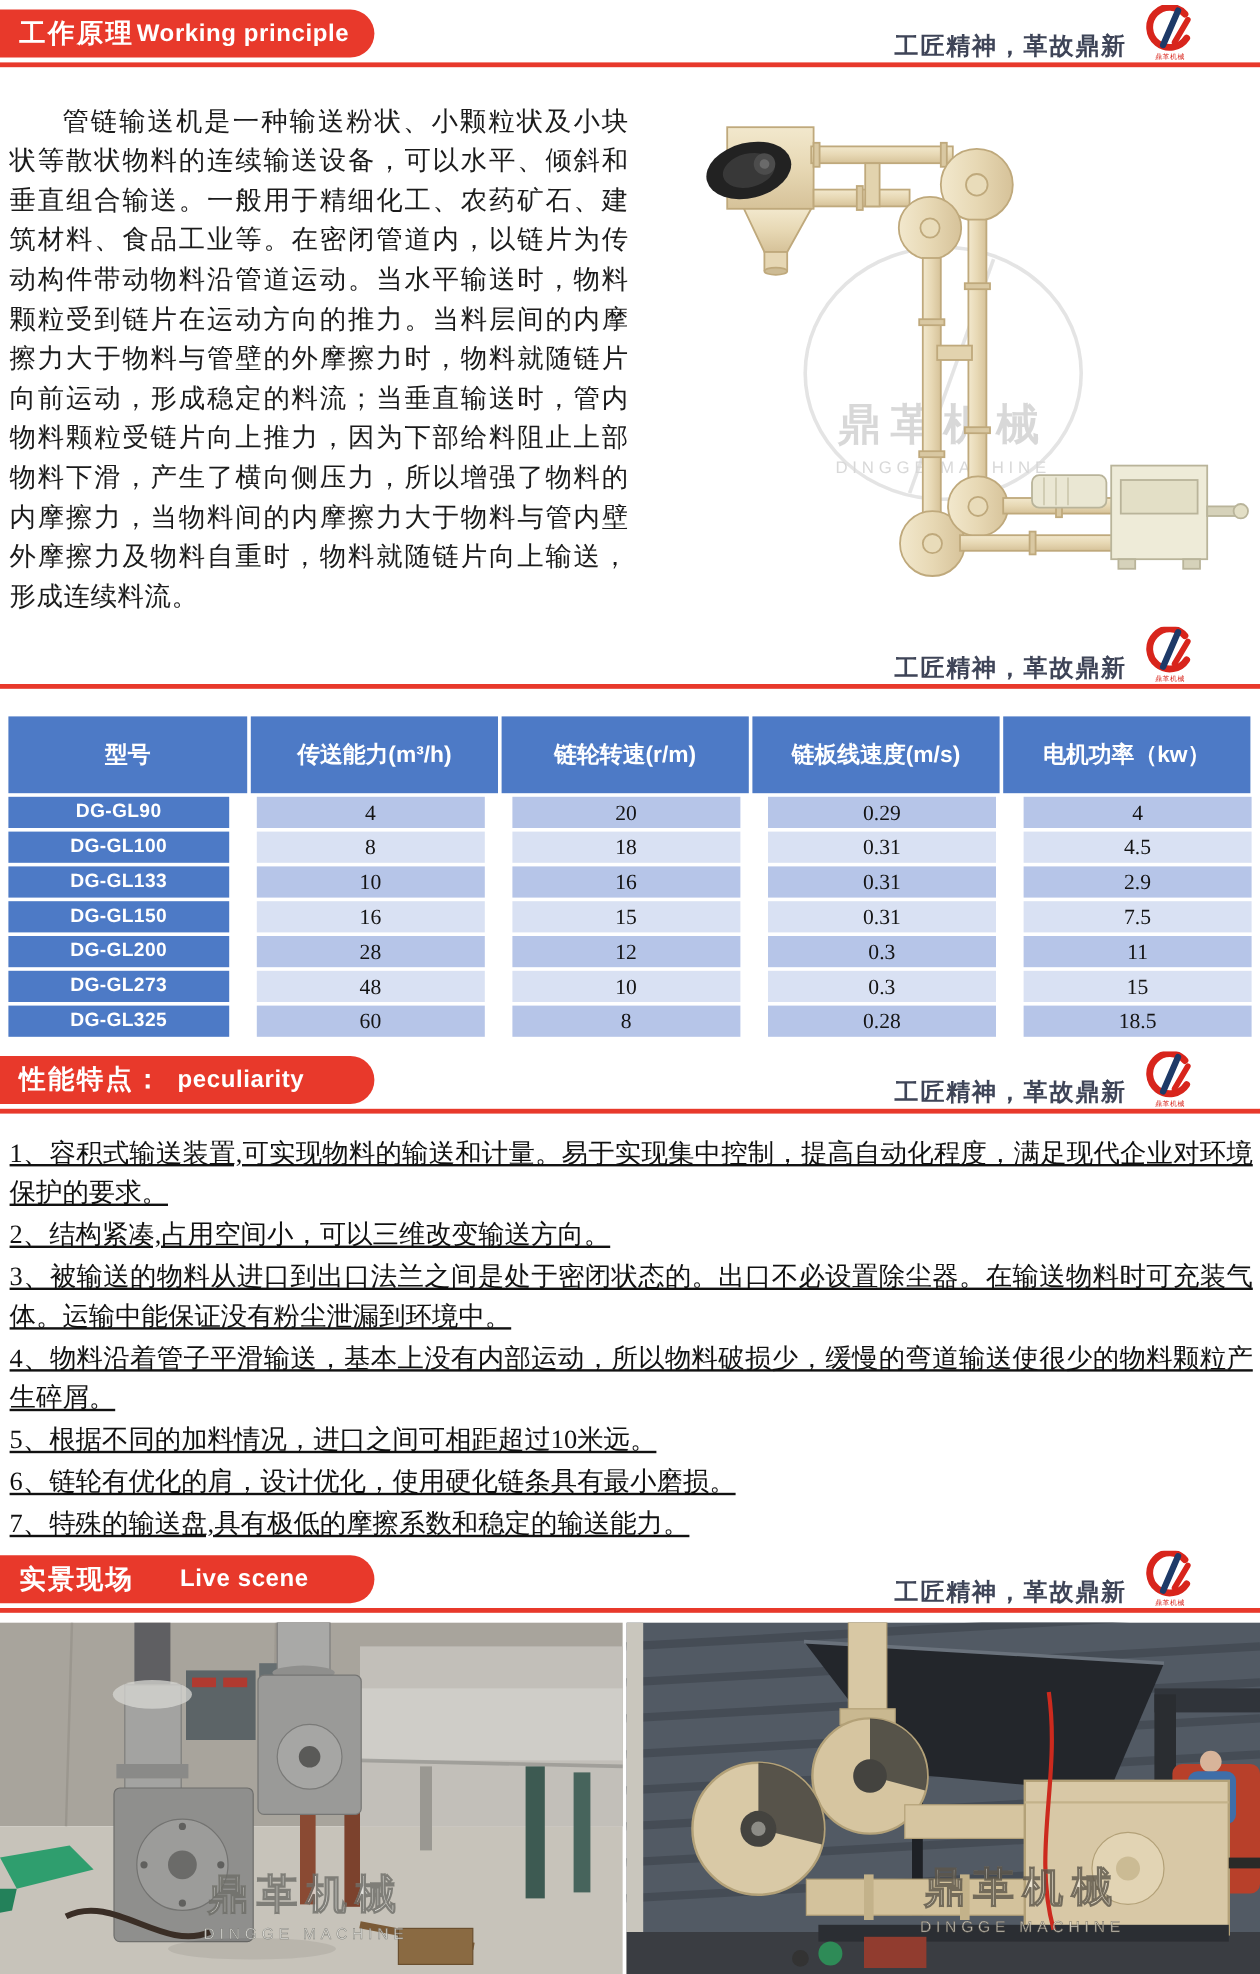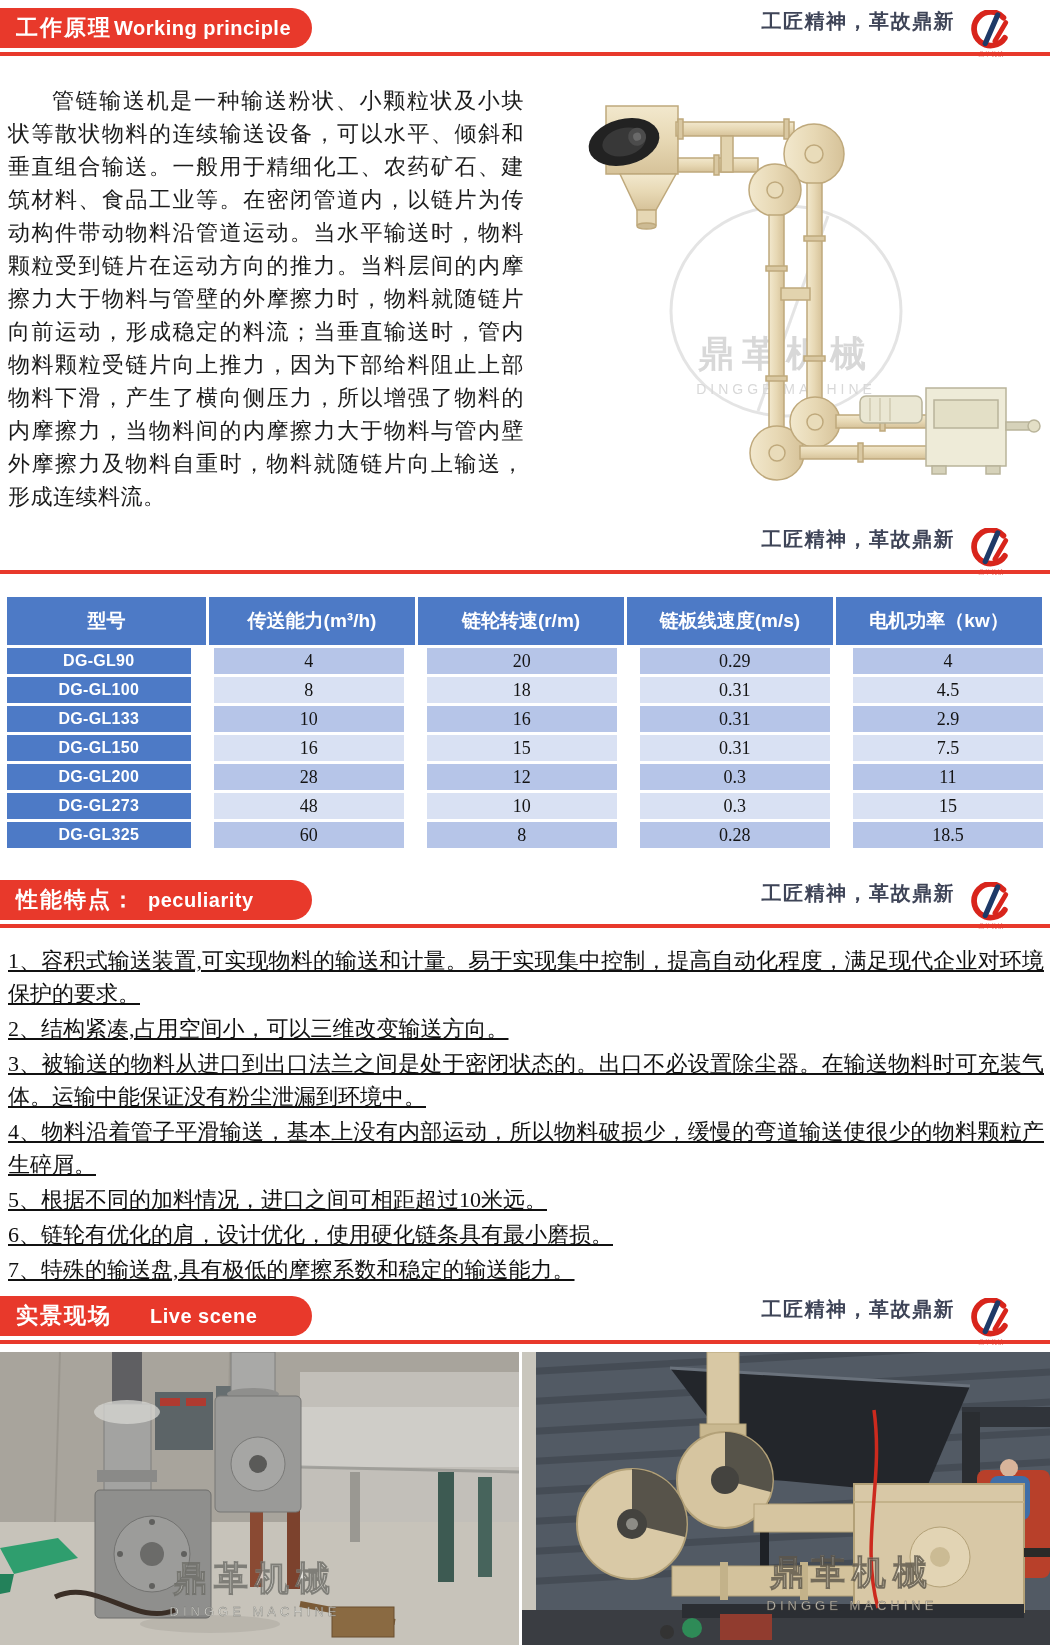--- a/index.html
+++ b/index.html
@@ -12,37 +12,37 @@
   .banner{position:absolute;left:0;width:1050px;height:42px;}
   .banner-pill{
     position:absolute;left:0;top:0;height:40px;width:312px;
     background:#E8392B;border-radius:0 21px 21px 0;
     display:flex;align-items:center;padding-left:16px;box-sizing:border-box;
   }
   .t-cn{color:#fff;font-weight:bold;font-size:22px;letter-spacing:2px;}
   .t-en{color:#fff;font-weight:bold;font-size:20px;margin-left:2px;letter-spacing:0.5px;}
   .t-en.wide{margin-left:38px;}
   .banner-right{
-    position:absolute;right:37px;top:0;height:44px;
-    display:flex;align-items:flex-start;
+    position:absolute;right:53px;top:0;height:44px;
+    display:flex;align-items:flex-end;
   }
   .slogan{color:#3E4457;font-weight:bold;font-size:20px;letter-spacing:1.5px;margin-right:14px;}
   .logo{width:44px;height:48px;margin-top:2px;}
   .redline{position:absolute;left:0;width:1050px;height:4px;background:#E8392B;}
   
   .para{
     position:absolute;left:8px;top:62px;width:516px;
     font-family:"Liberation Serif","DejaVu Serif",serif;
     font-size:22px;line-height:33px;color:#1b1b1b;
     text-align:justify;text-indent:2em;letter-spacing:0.5px;
   }
   .product-img{position:absolute;left:528px;top:56px;width:522px;height:446px;}
   
   .ptable{position:absolute;left:7px;top:597px;width:1036px;}
-  .t-head{display:flex;height:48px;}
+  .t-head{display:flex;height:64px;}
   .t-row{display:flex;height:26px;margin-top:3px;gap:20px;}
   .cell{
     display:flex;align-items:center;justify-content:center;
     box-sizing:border-box;margin-right:3px;
   }
   .cell:last-child{margin-right:0;}
   .c0{width:199px;}
   .cx{width:206px;}
   .t-head .cell{background:#4D7AC6;color:#fff;font-weight:bold;font-size:19px;}
   .t-row .c0{background:#4D7AC6;color:#fff;font-weight:bold;font-size:16px;letter-spacing:0.3px;}

